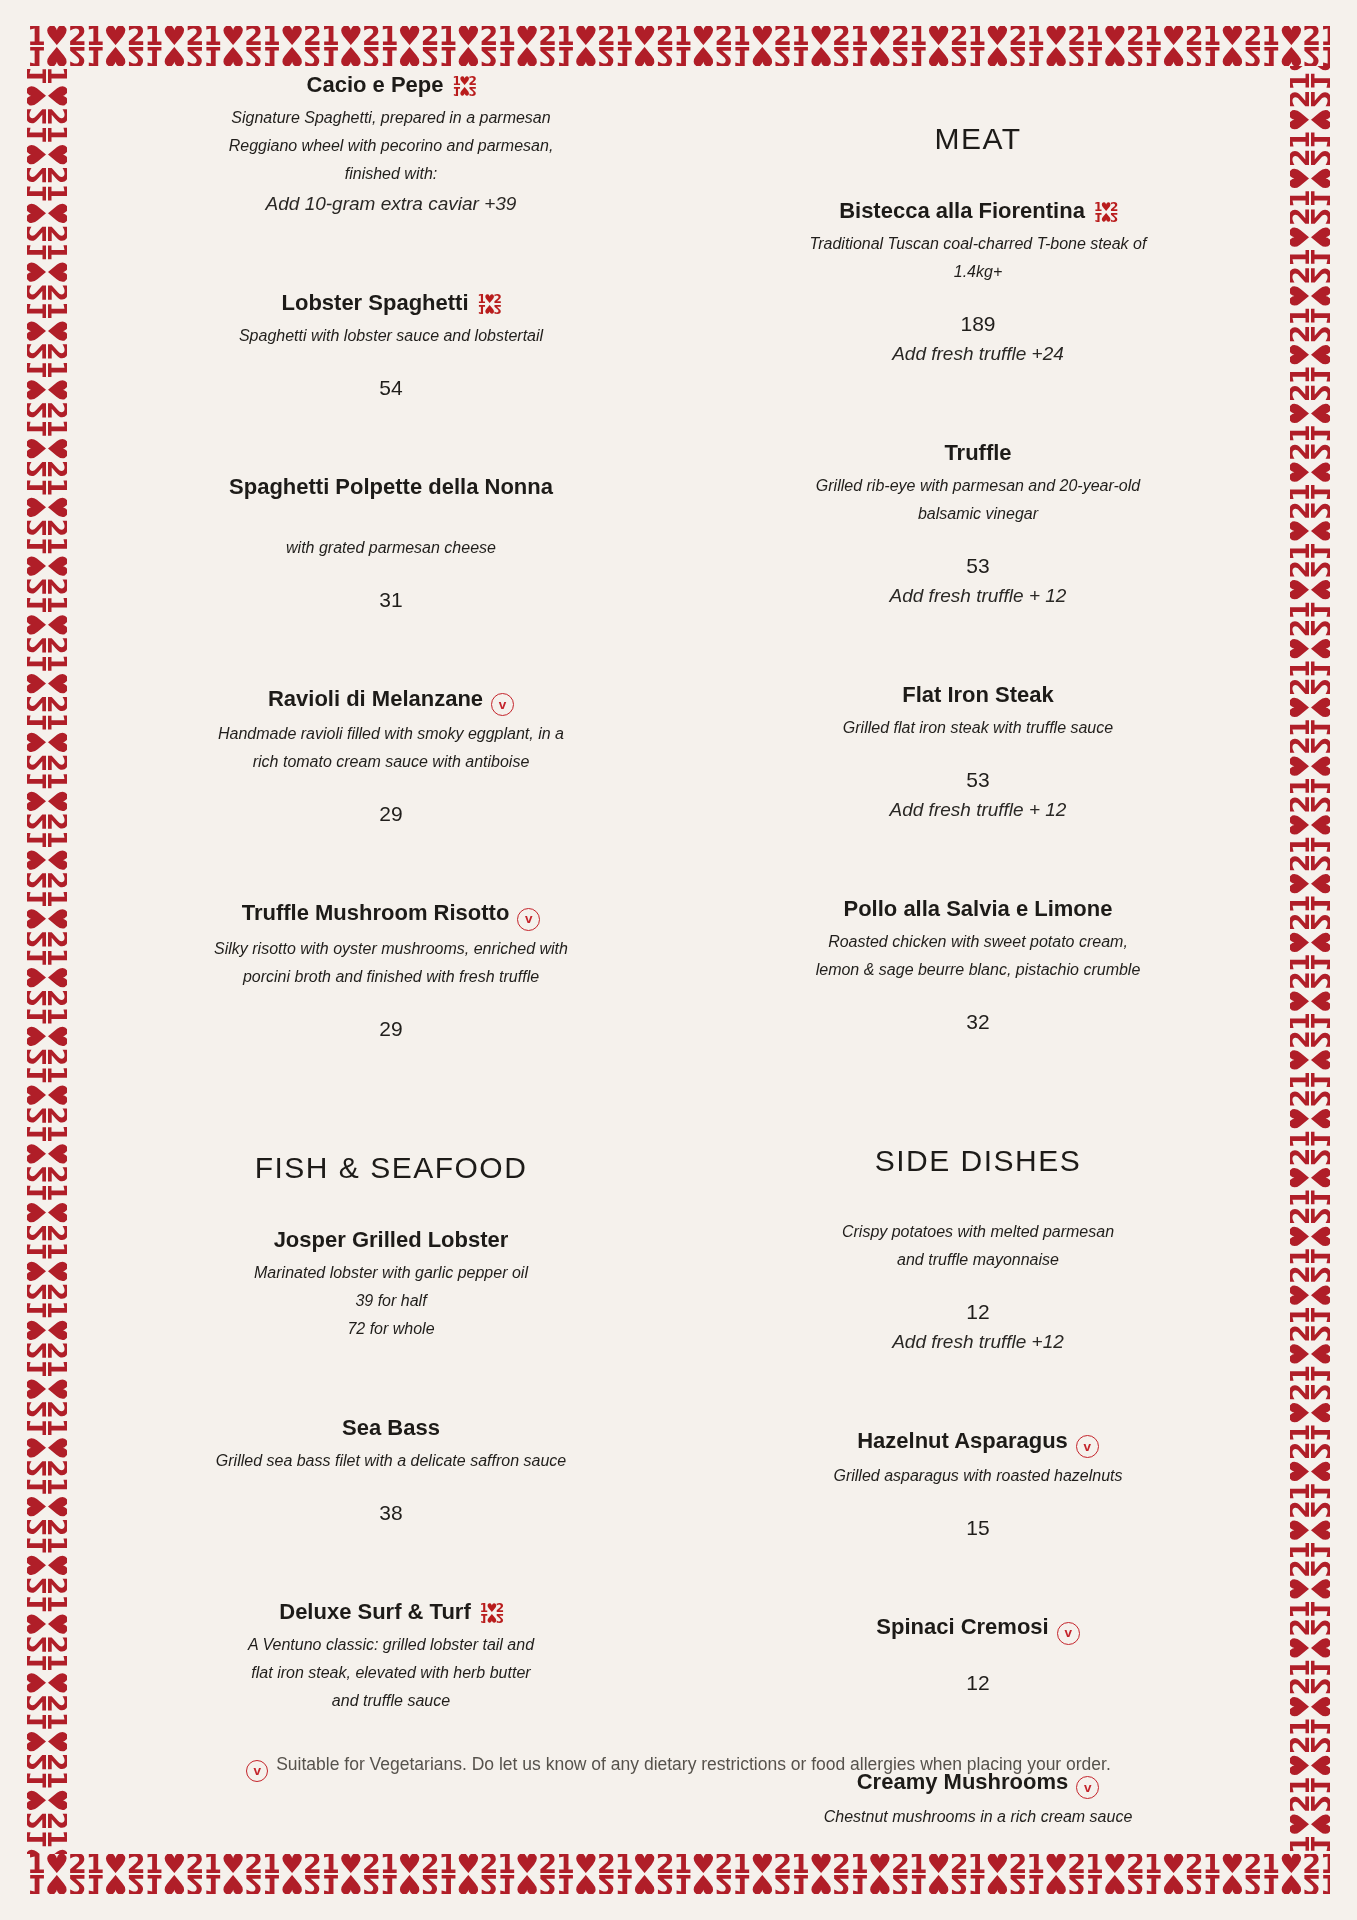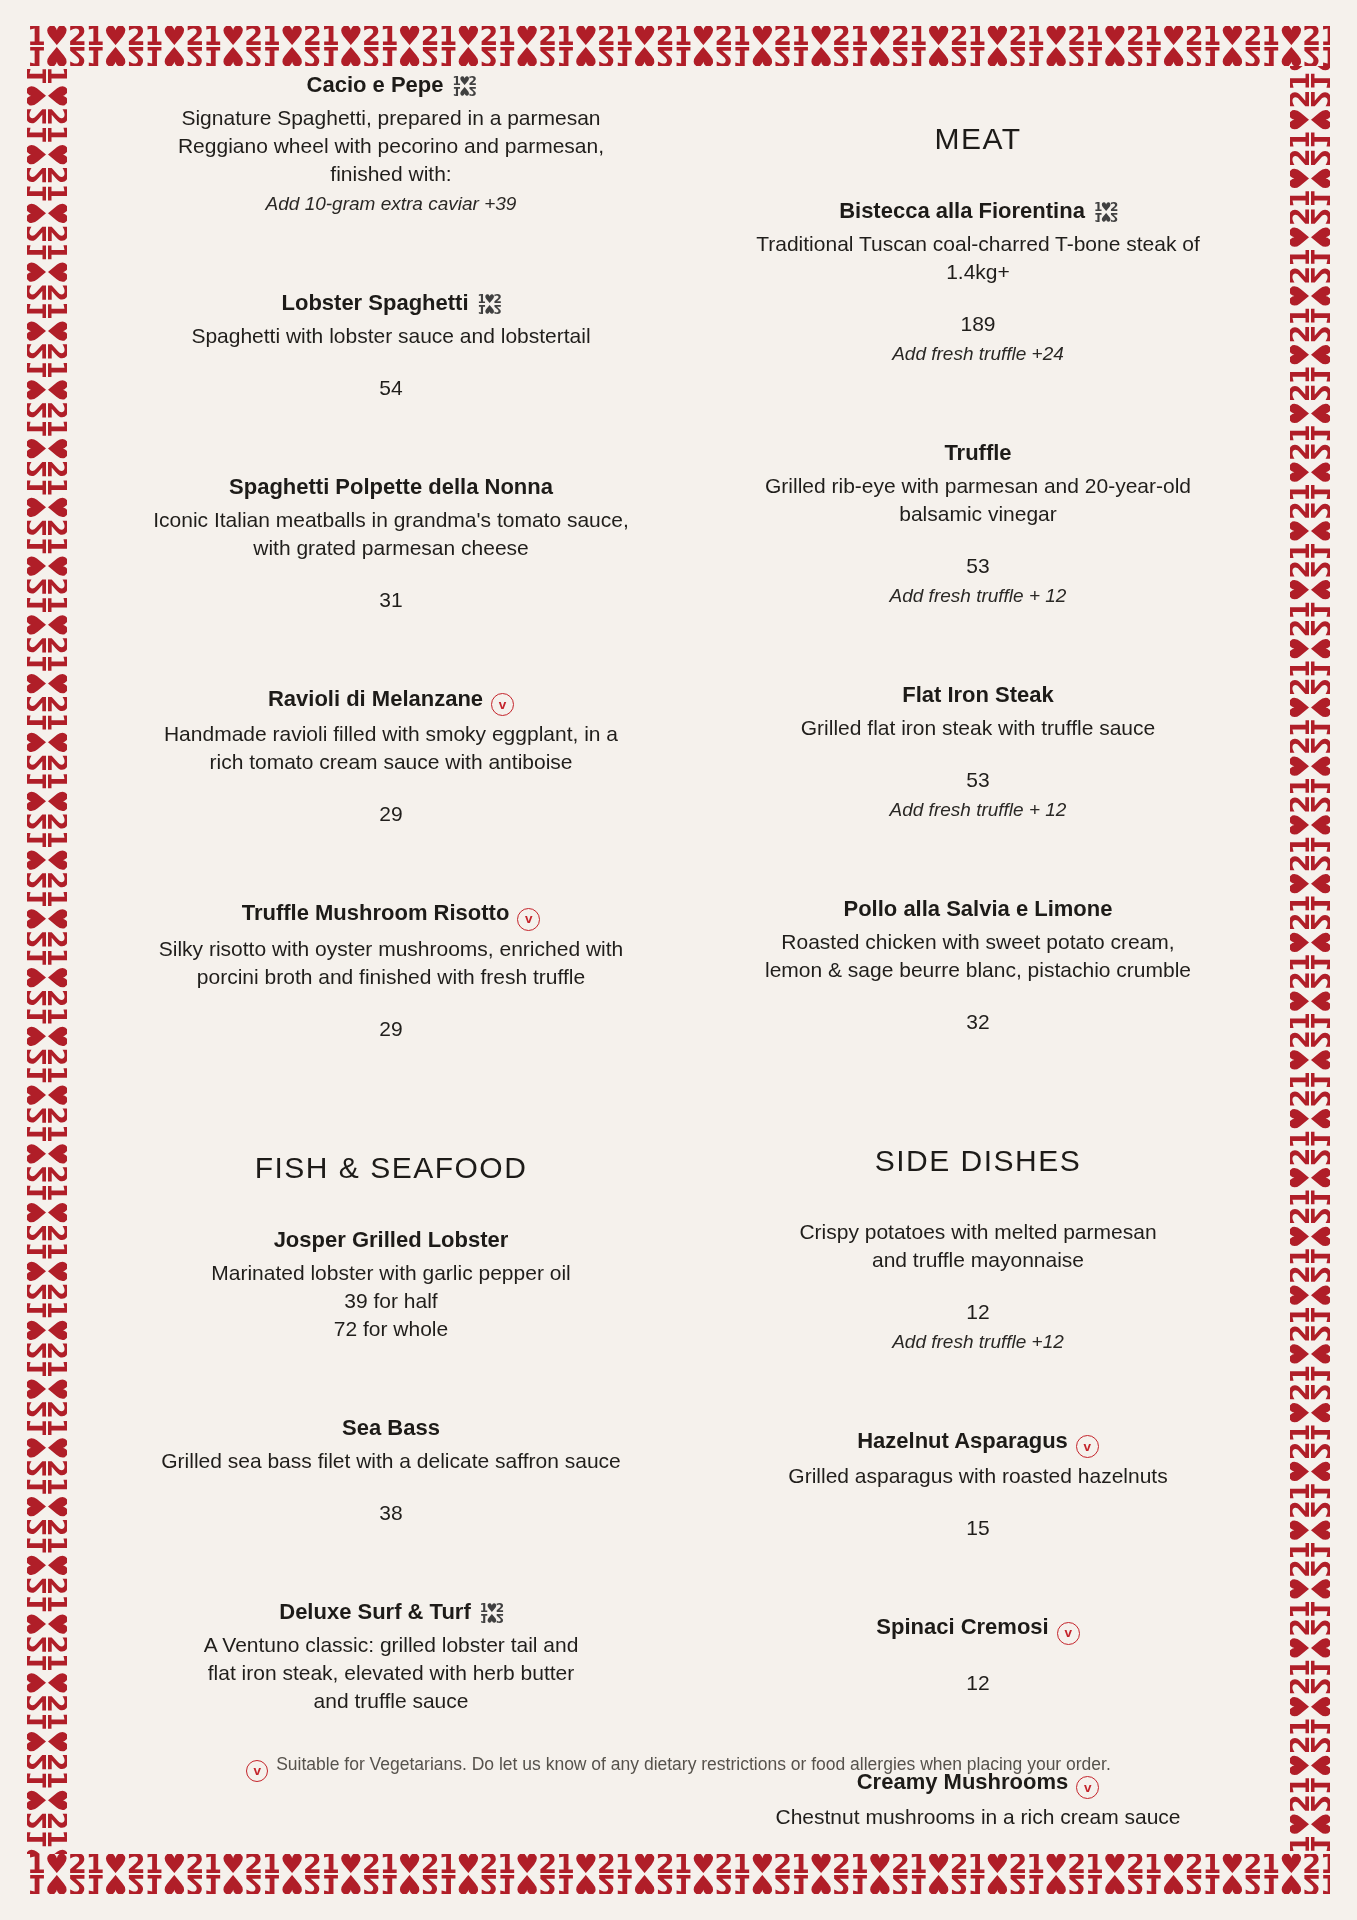--- a/index.html
+++ b/index.html
@@ -61,23 +61,24 @@
   .item{margin-bottom:70px;}
   .item-title{
     margin:4px;
     font-size:22px;
     font-weight:600;
     line-height:30px;
     color:#1D1B18;
   }
   .desc{
     margin:4px 0 0 0;
-    font-size:21px;
+    font-size:16px;
     line-height:28px;
     font-weight:400;
+    font-style:italic;
   }
   .options{
     margin:20px 0 0 0;
     font-size:20.5px;
     line-height:28px;
   }
   .price{
     margin:24px 0 0 0;
     font-size:21px;
     line-height:28px;
@@ -88,21 +89,21 @@
     font-size:19px;
     line-height:28px;
     color:#2A2825;
   }
   
   .sig-icon{
     display:inline-flex;
     flex-direction:column;
     vertical-align:middle;
     margin-left:9px;
-    color:#404040;
+    color:#b91c1c;
     font-family:"DejaVu Sans", sans-serif;
     font-weight:700;
     font-size:12px;
     letter-spacing:-1.5px;
     line-height:9px;
   }
   .sig-icon i{font-style:normal;display:block;}
   .sig-icon i.flip{transform:scaleY(-1);}
   
   .v-icon{
@@ -173,21 +174,21 @@
           <div class="item">
             <h3 class="item-title"><span>Lobster Spaghetti</span><span class="sig-icon">
                 <i>1♥2</i>
                 <i class="flip">1♥2</i>
               </span></h3>
             <p class="desc"><span>Spaghetti with lobster sauce and lobstertail</span></p>
             <p class="price">54</p>
           </div>
           <div class="item">
             <h3 class="item-title"><span>Spaghetti Polpette della Nonna</span></h3>
-            <p class="desc"><span>Iconic Italian meatballs in grandma's tomato sauce,</span><br><span>with grated parmesan cheese</span></p>
+            <p class="desc"><br><span>with grated parmesan cheese</span></p>
             <p class="price">31</p>
           </div>
           <div class="item">
             <h3 class="item-title"><span>Ravioli di Melanzane</span><span class="v-icon">v</span></h3>
             <p class="desc"><span>Handmade ravioli filled with smoky eggplant, in a</span><br><span>rich tomato cream sauce with antiboise</span></p>
             <p class="price">29</p>
           </div>
           <div class="item">
             <h3 class="item-title"><span>Truffle Mushroom Risotto</span><span class="v-icon">v</span></h3>
             <p class="desc"><span>Silky risotto with oyster mushrooms, enriched with</span><br><span>porcini broth and finished with fresh truffle</span></p>

